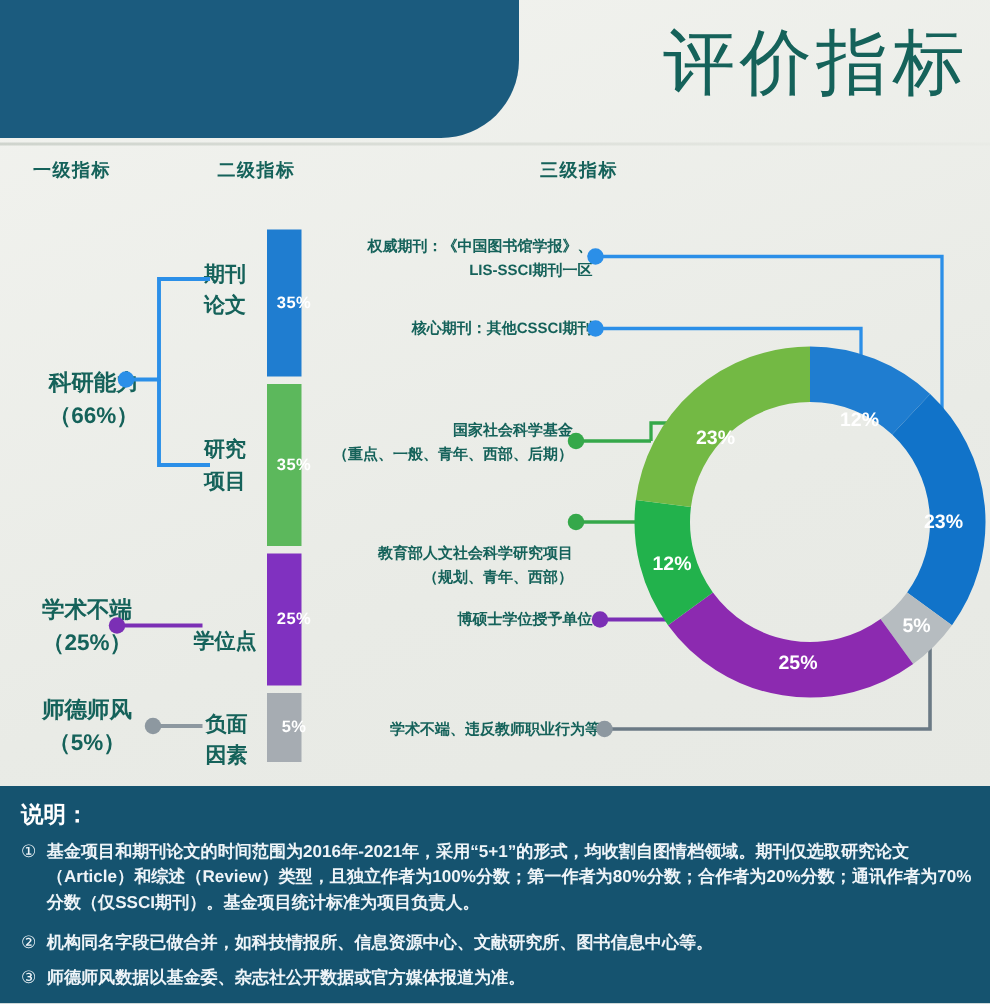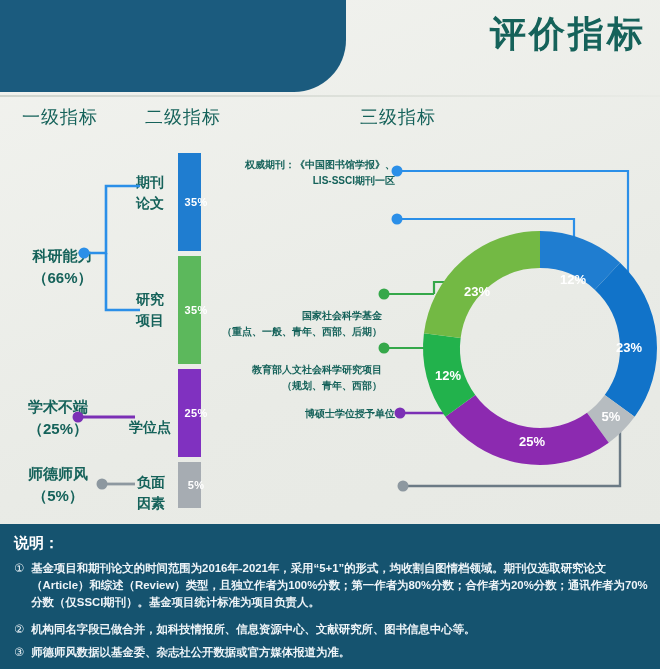--- a/index.html
+++ b/index.html
@@ -30,32 +30,32 @@
     font-size: 25px; font-weight: 700; color: #ffffff;
     letter-spacing: 1px; white-space: nowrap;
   }
   .header-title-en {
     position: absolute; left: 26px; top: 50px;
     font-size: 18px; font-weight: 400; color: #e3edf3;
     letter-spacing: 0.2px; white-space: nowrap;
   }
   .header-right-title {
     position: absolute; right: 14px; top: 10px;
-    font-size: 36px; font-weight: 700; color: #15625a;
+    font-size: 48px; font-weight: 400; color: #15625a;
     letter-spacing: 3px; white-space: nowrap; z-index: 6; margin-left: 28px;
   }
   .header-underline {
     position: absolute; left: 0; top: 95px; width: 660px; height: 2px;
     background: linear-gradient(90deg,#cfd4cd 0%, #dfe2dc 60%, #e9ebe6 100%);
   }
 
   
   .col-head {
     position: absolute;
-    font-size: 18px; font-weight: 400; color: #15625a;
+    font-size: 12px; font-weight: 700; color: #15625a;
     letter-spacing: 1px; white-space: nowrap;
   }
   .col-head.l1 { left: 22px;  top: 105px; }
   .col-head.l2 { left: 145px; top: 105px; }
   .col-head.l3 { left: 360px; top: 105px; }
 
   
   .l1-label {
     position: absolute; text-align: center; white-space: nowrap;
     font-size: 15px; font-weight: 700; color: #15625a; line-height: 1.45;
@@ -206,30 +206,36 @@
     <span>25%</span>
   </div>
   <div class="bar b-negative">
     <span>5%</span>
   </div>
 
   <div class="l3-text" style="left:205px; top:157px; width:190px;">
     <div>权威期刊：《中国图书馆学报》、</div>
     <div>LIS-SSCI期刊一区</div>
   </div>
-  <div class="l3-text" style="left:192px; top:280px; width:190px;margin-top:28px;">
+  <div class="l3-text" style="left:205px; top:212px; width:190px;">
+    <div>核心期刊：其他CSSCI期刊</div>
+  </div>
+  <div class="l3-text" style="left:192px; top:280px; width:190px;">
     <div>国家社会科学基金</div>
     <div>（重点、一般、青年、西部、后期）</div>
   </div>
   <div class="l3-text" style="left:192px; top:334px; width:190px;margin-top:28px;">
     <div>教育部人文社会科学研究项目</div>
     <div>（规划、青年、西部）</div>
   </div>
   <div class="l3-text" style="left:205px; top:406px; width:190px;">
     <div>博硕士学位授予单位</div>
+  </div>
+  <div class="l3-text" style="left:205px; top:479px; width:195px;">
+    <div>学术不端、违反教师职业行为等</div>
   </div>
 
   <svg class="donut" viewBox="0 0 240 240">
     <g>
 
       <path d="M120.00 21.50 A98.5 98.5 0 0 1 187.43 48.20" fill="none" stroke="#1f7dd0" stroke-width="37"></path>
 
       <path d="M187.43 48.20 A98.5 98.5 0 0 1 199.69 177.90" fill="none" stroke="#1173c9" stroke-width="37"></path>
 
       <path d="M199.69 177.90 A98.5 98.5 0 0 1 177.90 199.69" fill="none" stroke="#b6bcc0" stroke-width="37"></path>

